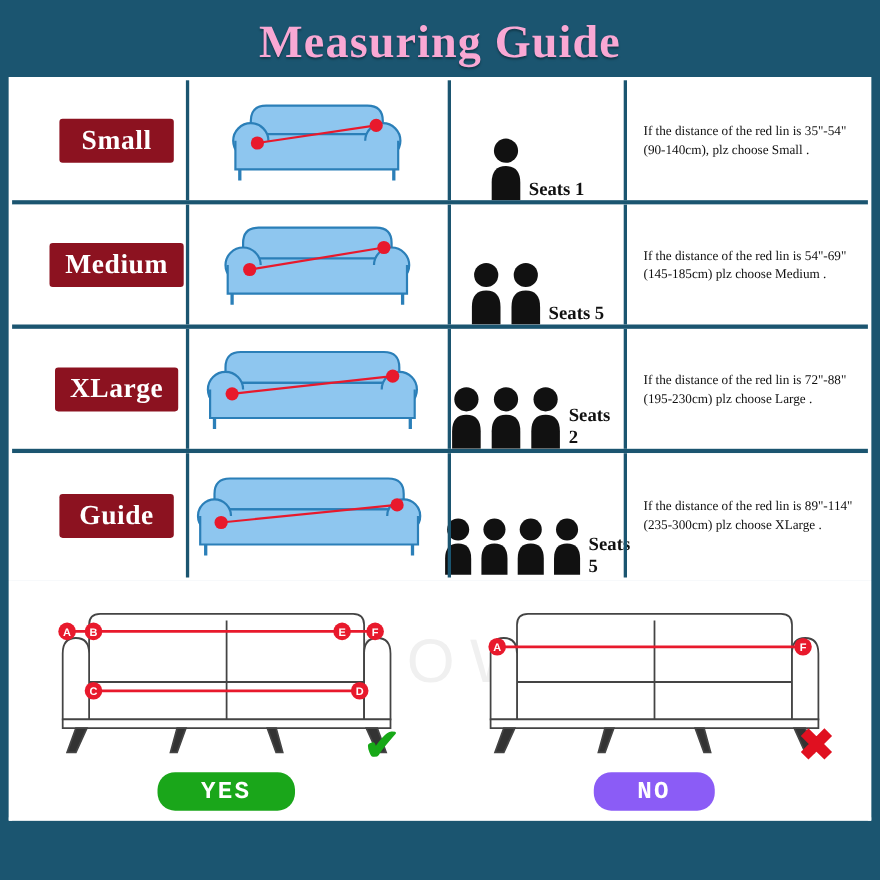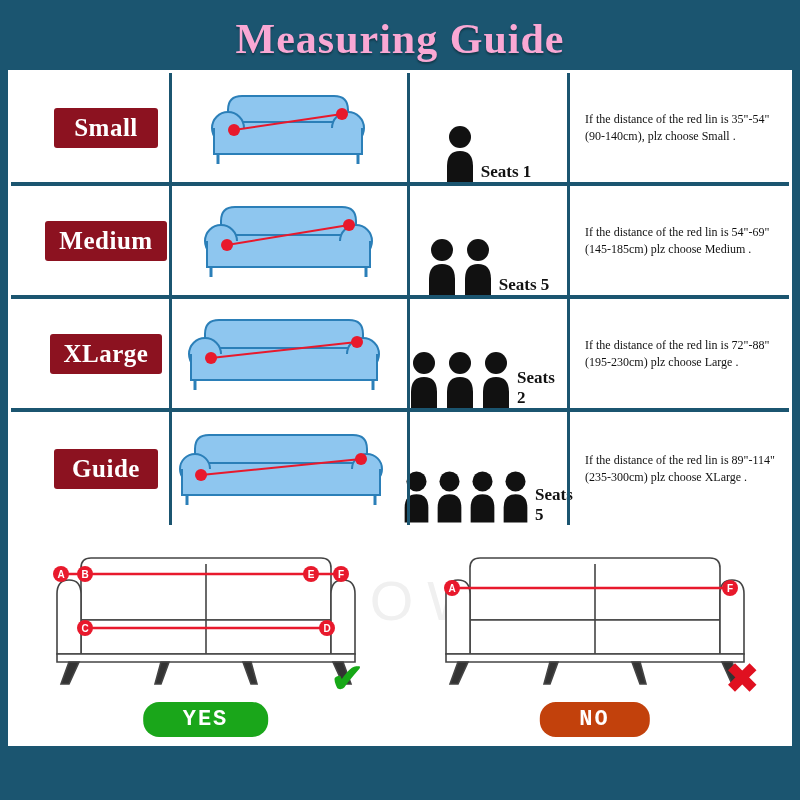--- a/index.html
+++ b/index.html
@@ -128,21 +128,21 @@
     transform: translateX(-50%);
     color: #fff;
     font-family: Liberation Mono, monospace;
     font-weight: bold;
     font-size: 22px;
     letter-spacing: 2px;
     padding: 5px 40px;
     border-radius: 16px;
   }
   .verdict.yes { background: #1aa61a; }
-  .verdict.no  { background: #c2410c; }
+  .verdict.no  { background: #8b5cf6; }
   .mark {
     position: absolute;
     font-size: 40px;
     font-weight: bold;
     font-family: "Liberation Sans", sans-serif;
   }
   .mark.check { color: #17a817; right: 36px; bottom: 42px; }
   .mark.cross { color: #e01020; right: 30px; bottom: 42px; }
   .watermark {
     position: absolute;

